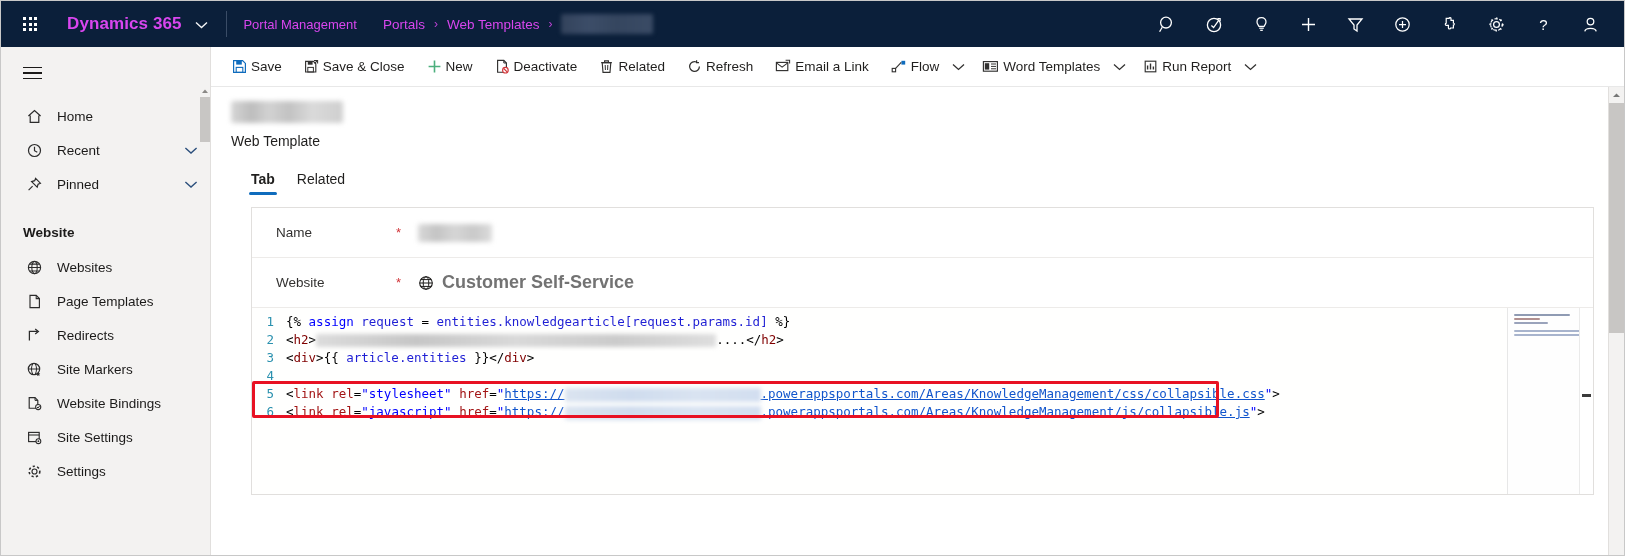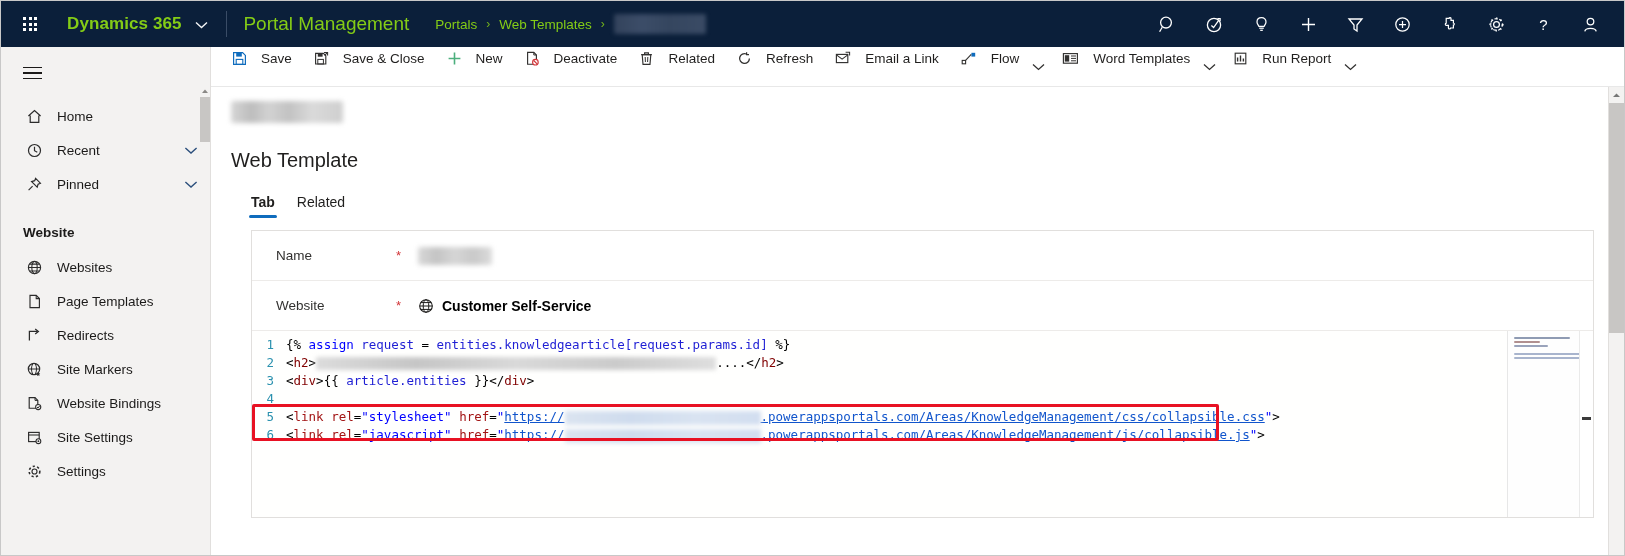--- a/index.html
+++ b/index.html
@@ -17,21 +17,21 @@
     border: 1px solid #c8c8c8;
     display: flex; flex-direction: column;
     overflow: hidden;
   }
 
   
   .topbar {
     height: 46px; flex: 0 0 46px;
     background: #0b1f3a;
     display: flex; align-items: center;
-    color: #84cc16;
+    color: #d946ef;
     padding: 0 10px 0 14px;
   }
   .waffle {
     width: 30px; height: 30px;
     display: flex; align-items: center; justify-content: center;
     cursor: pointer; flex: 0 0 auto;
   }
   .waffle-grid {
     display: grid; grid-template-columns: repeat(3, 3px);
     grid-template-rows: repeat(3, 3px); gap: 2.5px;
@@ -40,21 +40,21 @@
 
   .brand {
     font-size: 17px; font-weight: bold; letter-spacing: .1px;
     margin-left: 22px; white-space: nowrap;
   }
   .brand-chevron { margin-left: 9px; opacity: .95; }
 
   .topbar-sep {
     width: 1px; height: 26px; background: #3a4c66; margin: 0 16px 0 18px;
   }
-  .app-name { font-size: 19px; white-space: nowrap; }
+  .app-name { font-size: 13px; white-space: nowrap; }
 
   .crumbs {
     display: flex; align-items: center; gap: 9px;
     margin-left: 26px; font-size: 13.5px; white-space: nowrap;
   }
   .crumbs .sep { opacity: .85; font-size: 12px; }
   .crumb { cursor: pointer; }
   .crumb-redacted {
     width: 92px; height: 20px; border-radius: 2px;
     background: linear-gradient(90deg,#33435c 0%,#3c4d68 30%,#35465f 60%,#3a4b65 100%);
@@ -126,38 +126,38 @@
   .main { flex: 1 1 auto; min-width: 0; display: flex; flex-direction: column; background: #ffffff; }
 
   
   .cmdbar {
     height: 40px; flex: 0 0 40px;
     border-bottom: 1px solid #e8e8e8;
     display: flex; align-items: center;
     padding-left: 10px; gap: 0; overflow: hidden;
   }
   .cmd {
-    display: flex; align-items: flex-start; gap: 14px;
+    display: flex; align-items: center; gap: 4px;
     padding: 0 11px; height: 32px; cursor: pointer;
     font-size: 13.5px; color: #201f1e; white-space: nowrap;
   }
   .cmd .cmd-ico { display: flex; align-items: center; }
   .cmd-chev { padding: 0 6px 0 2px; display: flex; align-items: center; cursor: pointer; height: 32px; }
 
   
   .formwrap { flex: 1 1 auto; min-height: 0; display: flex; position: relative; }
   .formcol { flex: 1 1 auto; min-width: 0; padding: 14px 0 0 14px; position: relative; }
 
   .rec-title-redacted {
     width: 112px; height: 22px; margin-left: 6px;
     background: linear-gradient(90deg,#d6d6d6 0%,#bdbdbd 18%,#d2d2d2 34%,#c2c2c2 52%,#dadada 72%,#cfcfcf 100%);
     filter: blur(2.6px); border-radius: 2px;
   }
   .rec-subtitle {
-    font-size: 20px; color: #201f1e; margin: 26px 0 0 6px;
+    font-size: 14px; color: #201f1e; margin: 10px 0 0 6px;
   }
 
   .tabs { display: flex; align-items: flex-end; gap: 6px; margin: 18px 0 0 2px; }
   .tab {
     font-size: 14px; color: #201f1e; padding: 4px 8px 8px;
     cursor: pointer; position: relative;
   }
   .tab.active { font-weight: bold; margin-left: 16px; }
   .tab.active::after {
     content: ""; position: absolute; left: 6px; right: 6px; bottom: 0;
@@ -179,21 +179,21 @@
     border-bottom: 1px solid #edebe9;
   }
   .flabel { width: 120px; flex: 0 0 120px; font-size: 13.5px; color: #323130; }
   .freq { width: 22px; flex: 0 0 22px; color: #d13438; font-size: 13px; }
   .fval { display: flex; align-items: center; gap: 8px; }
   .fval-redacted {
     width: 74px; height: 18px;
     background: linear-gradient(90deg,#d8d8d8 0%,#c4c4c4 25%,#d6d6d6 50%,#c9c9c9 75%,#dcdcdc 100%);
     filter: blur(2.4px); border-radius: 2px;
   }
-  .flink { color: #000000; font-weight: bold; font-size: 14px; cursor: pointer; }
+  .flink { color: #737373; font-weight: bold; font-size: 18px; cursor: pointer; }
 
   
   .editor {
     flex: 1 1 auto; min-height: 0;
     display: flex; position: relative;
     background: #fffffe; overflow: hidden;
   }
   .code-area { flex: 1 1 auto; min-width: 0; position: relative; padding-top: 5px; }
   .cline {
     display: flex; align-items: center; height: 18px;

